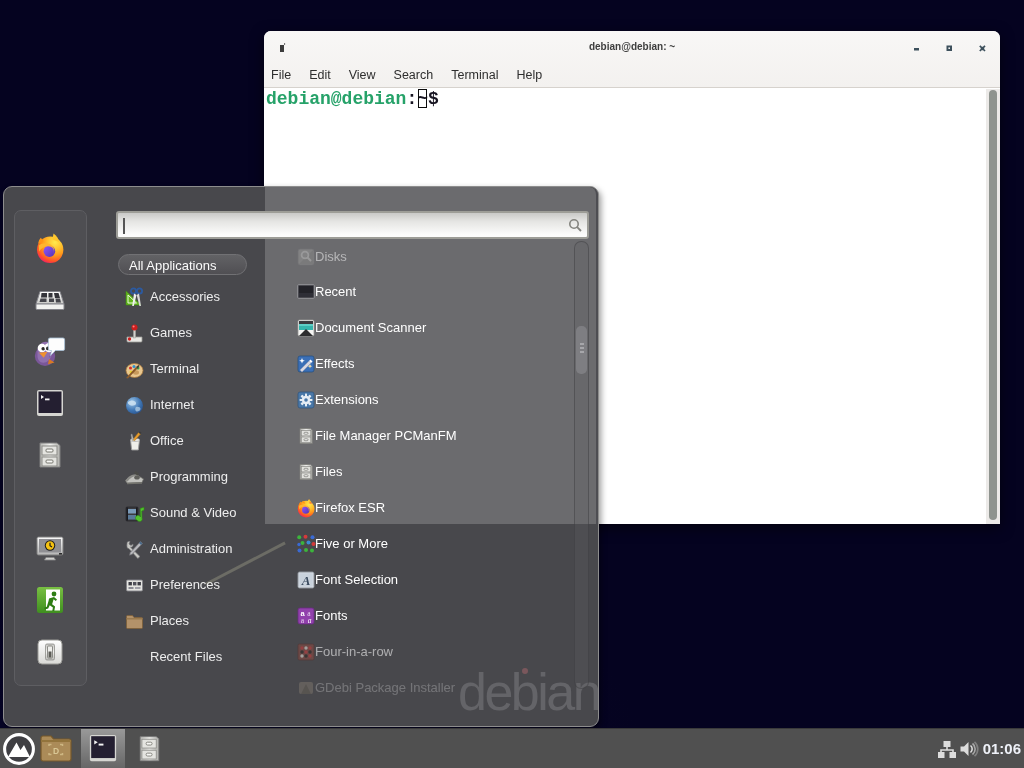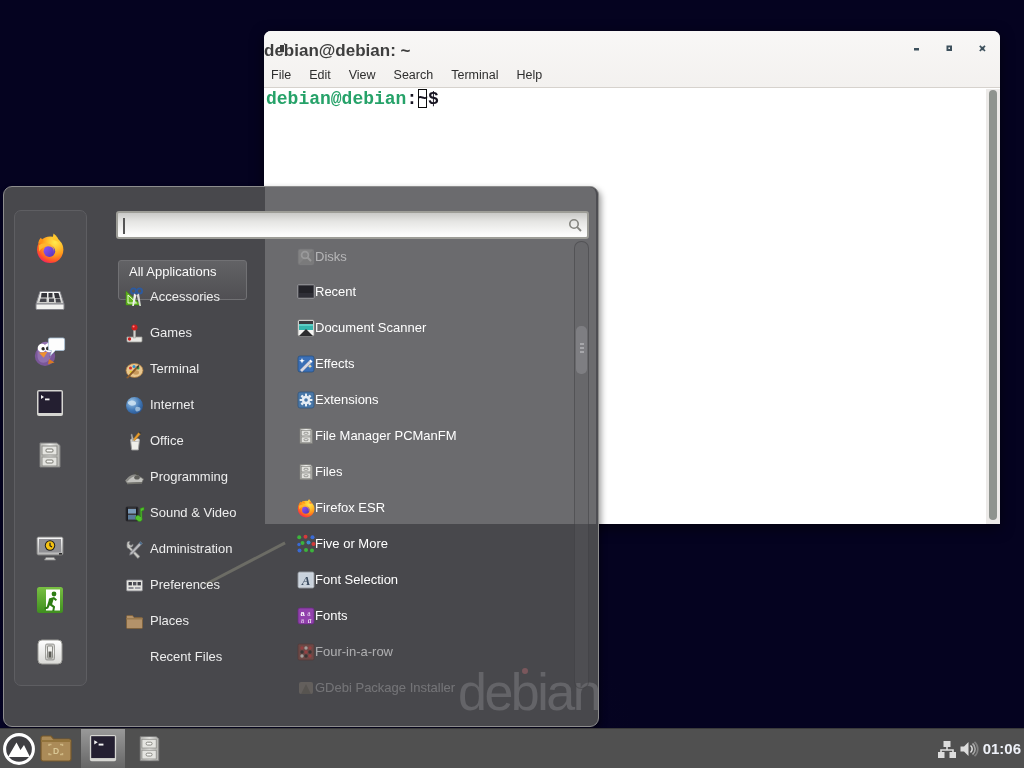--- a/index.html
+++ b/index.html
@@ -1,20 +1,20 @@
 <!DOCTYPE html>
 <html><head><meta charset="utf-8"><style>
 *{margin:0;padding:0;box-sizing:border-box}
 html,body{width:1024px;height:768px;overflow:hidden}
 body{font-family:"Liberation Sans",sans-serif;background:#050320;position:relative}
 #desktop{position:absolute;inset:0;background:radial-gradient(ellipse 700px 420px at 22% 100%, #07052c 0%, #050320 60%)}
 
 #term{position:absolute;left:264px;top:31px;width:736px;height:493px;background:#fff;border-radius:7px 7px 2px 2px;box-shadow:0 4px 14px rgba(0,0,0,0.55)}
 #thead{position:absolute;left:0;top:0;right:0;height:57px;background:linear-gradient(#f8f7f6,#f3f1ef);border-radius:7px 7px 0 0;border-bottom:1px solid #d6d2cd}
-#ttitle{position:absolute;left:0;right:0;top:10px;font-size:17px;font-weight:bold;color:#3e3e3e}
+#ttitle{position:absolute;left:0;right:0;top:10px;text-align:center;font-size:10px;font-weight:bold;color:#3e3e3e}
 #ticon{position:absolute;left:15px;top:12px;width:7px;height:9px}
 .tbtn{position:absolute;top:14px;color:#3d505c}
 #tmenu{position:absolute;left:-2px;top:37px;font-size:12.5px;color:#2e2e2e}
 #tmenu span{padding:0 9px}
 #tbody{position:absolute;left:0;top:58px;right:0;bottom:0;background:#fff}
 #prompt{position:absolute;left:2px;top:1px;font-family:"Liberation Mono",monospace;font-size:18px;line-height:19px;color:#171421;white-space:pre}
 #prompt b{color:#26a269}
 #cursor{position:absolute;left:154px;top:0px;width:9px;height:19px;border:1.6px solid #0b0b0b}
 #tsbar{position:absolute;right:0;top:0;bottom:0;width:14px;background:#eceae8}
 #tsthumb{position:absolute;left:3px;right:3px;top:1px;bottom:4px;background:#8f948f;border-radius:4px}
@@ -25,21 +25,21 @@
 #wmdot{position:absolute;left:518px;top:481px;width:6px;height:6px;border-radius:50%;background:#7a575c}
 #swirl{position:absolute;left:197px;top:375px;width:89px;height:2.5px;background:rgba(215,215,175,0.25);transform:rotate(-27.5deg)}
 #favbox{position:absolute;left:10px;top:23px;width:73px;height:476px;background:#4e4e52;border:1px solid #5e5e62;border-radius:7px}
 .fav{position:absolute;left:30px;width:32px;height:32px}
 .fav svg{width:32px;height:32px}
 
 #search{position:absolute;left:112px;top:24px;width:473px;height:28px;border:2px solid #9d9d97;border-radius:3px;background:linear-gradient(#c9c9c7 0%,#e5e5e3 35%,#fcfcfb 90%)}
 #scur{position:absolute;left:5px;top:5px;width:1.5px;height:16px;background:#555}
 #smag{position:absolute;right:4px;top:5px;width:15px;height:15px}
 
-#allapps{position:absolute;left:114px;top:73px;width:129px;height:40px;background:linear-gradient(#626265,#504f53);border:1px solid #717174;border-radius:3px;color:#fbfbfb;font-size:13px;line-height:21px;padding-left:10px}
+#allapps{position:absolute;left:114px;top:67px;width:129px;height:21px;background:linear-gradient(#626265,#504f53);border:1px solid #717174;border-radius:11px;color:#fbfbfb;font-size:13px;line-height:21px;padding-left:10px}
 
 .cat{position:absolute;left:114px;width:150px;height:28px}
 .cat svg{position:absolute;left:6px;top:4px;width:21px;height:21px}
 .cat .lb{position:absolute;left:32px;top:6px;font-size:13px;color:#ededed;white-space:nowrap}
 
 .app{position:absolute;left:282px;width:290px;height:28px}
 .app svg{position:absolute;left:10px;top:4px;width:20px;height:20px}
 .app .lb{position:absolute;left:29px;top:6px;font-size:13px;color:#ffffff;white-space:nowrap}
 .dim45{opacity:0.5}
 .dim55{opacity:0.55}

